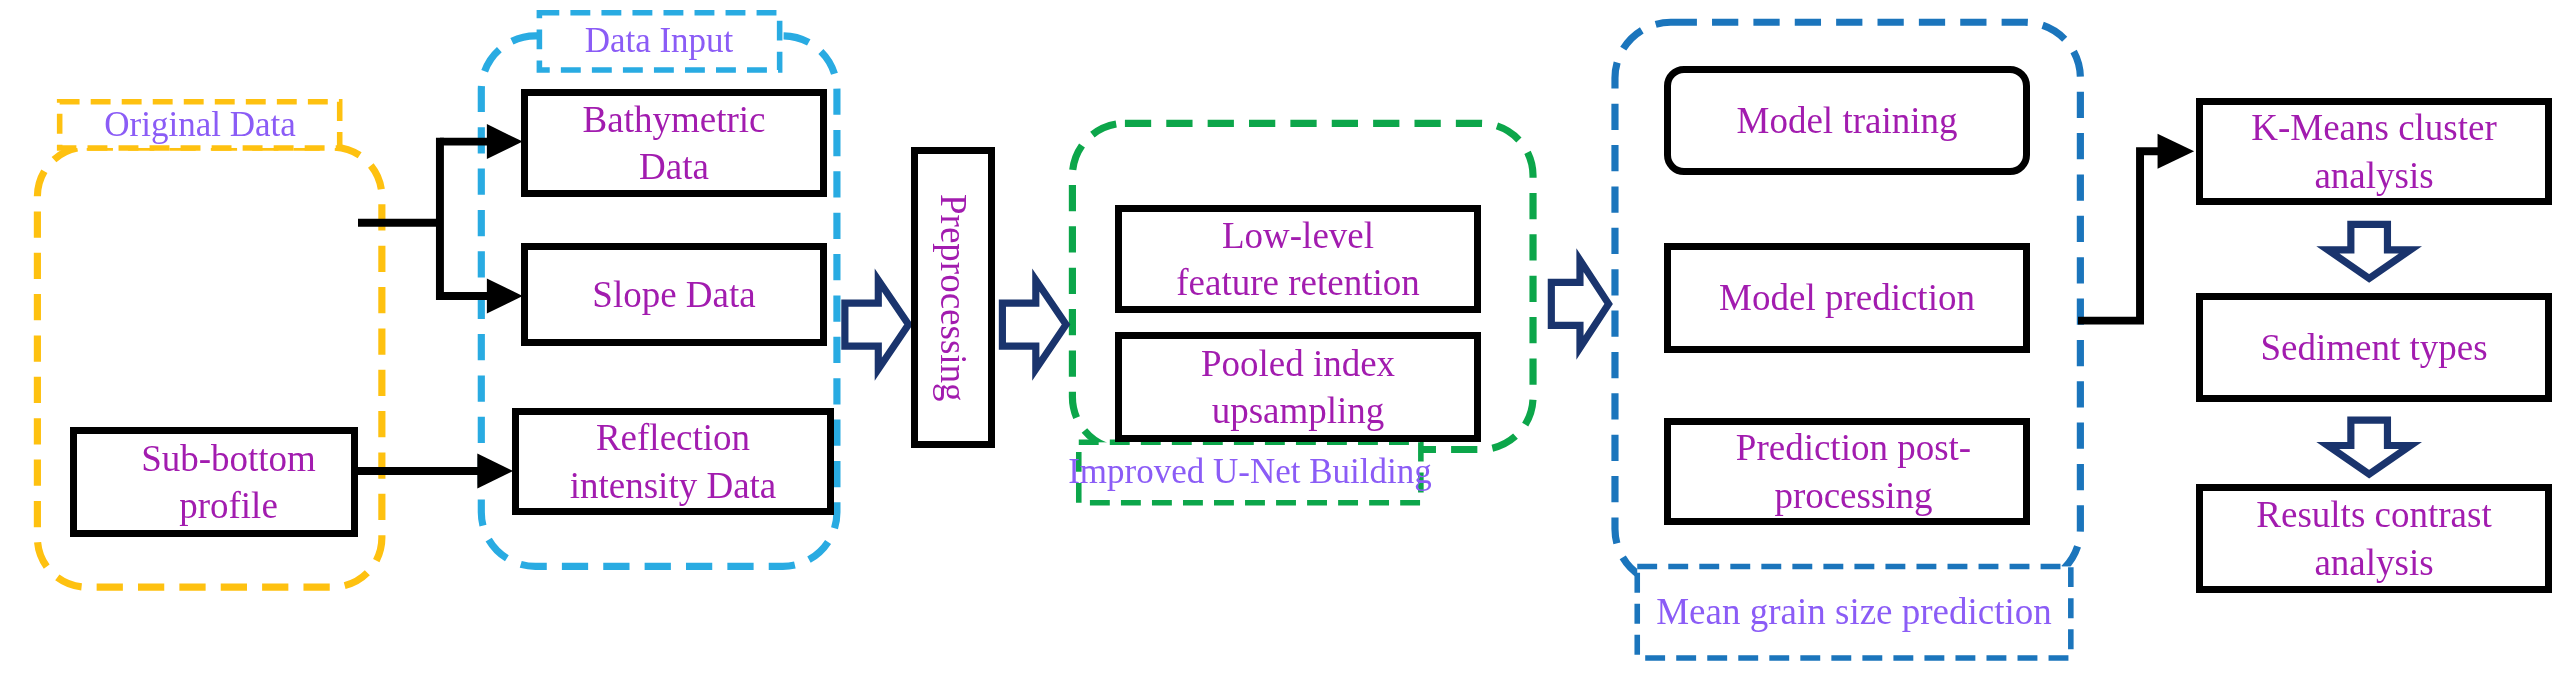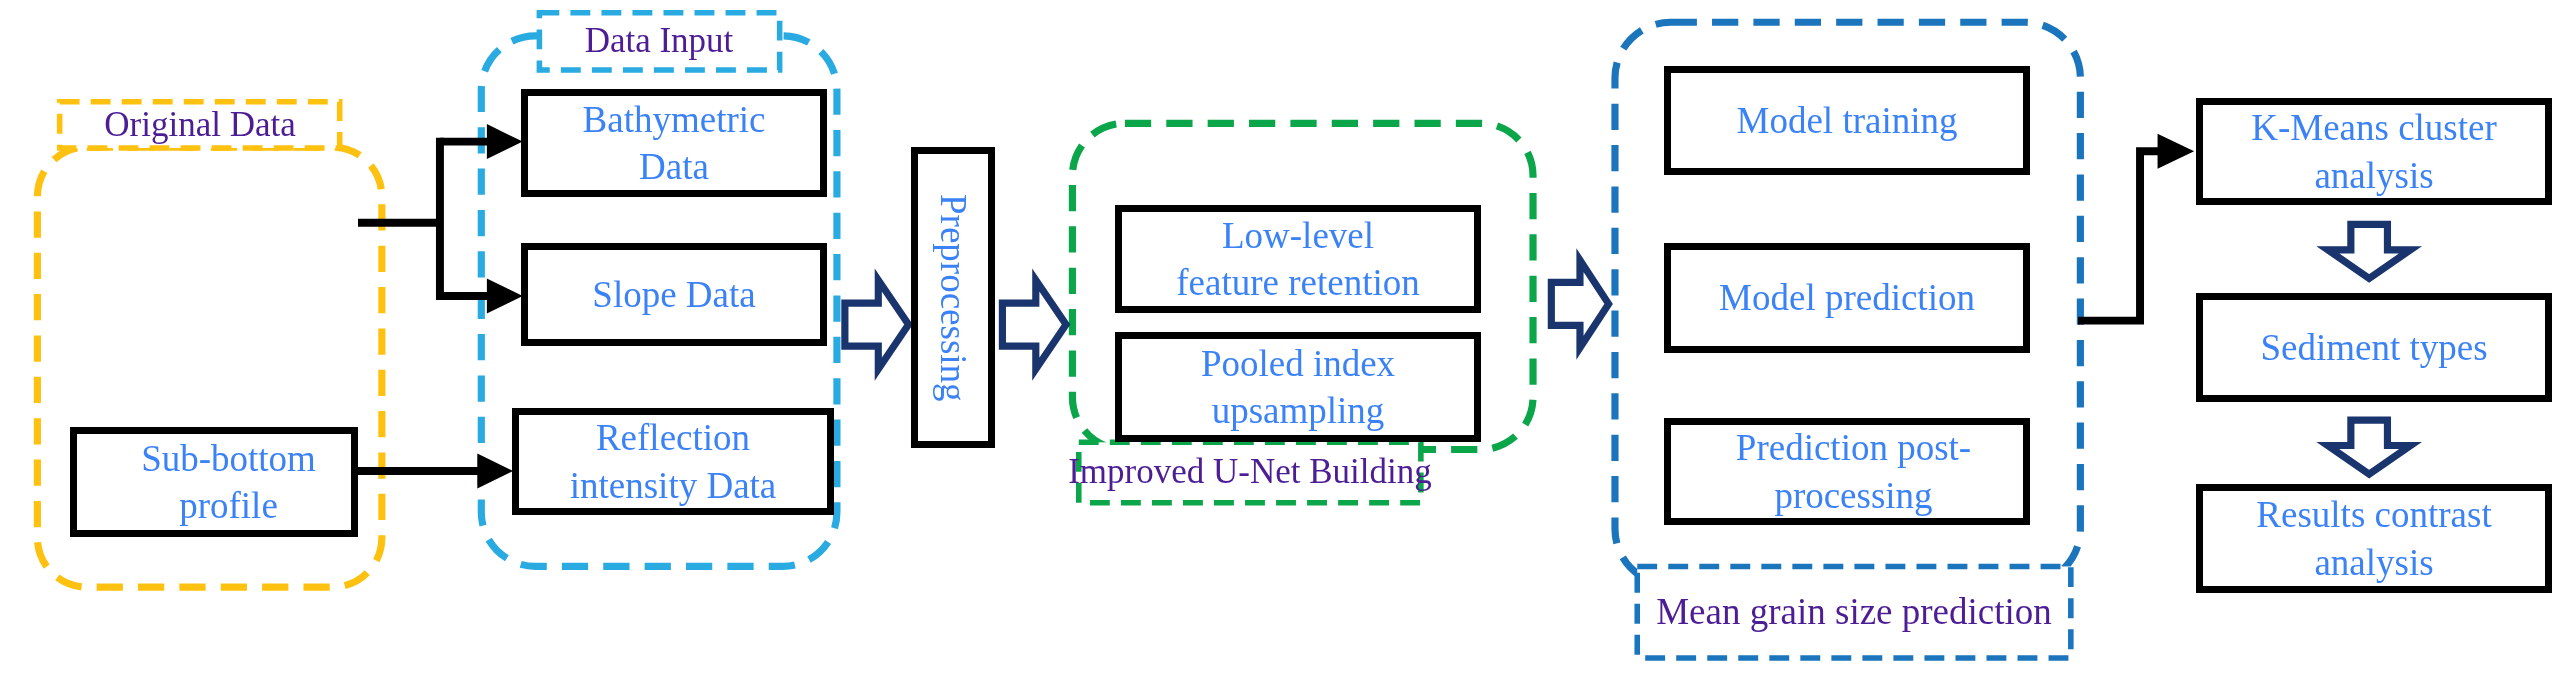--- a/index.html
+++ b/index.html
@@ -26,28 +26,28 @@
   .black-line{stroke:var(--c-line);stroke-width:10;fill:none;}
   .black-head{fill:var(--c-line);stroke:none;}
   .hollow-arrow{fill:var(--c-bg);stroke:var(--c-navy);stroke-width:9;stroke-linejoin:miter;}
   .pbox{
     position:absolute;z-index:2;box-sizing:border-box;
     border:7.2px solid var(--c-line);background:var(--c-bg);
     display:flex;align-items:center;justify-content:center;
   }
   .pbox span{
     display:block;text-align:center;white-space:pre-line;
-    font-size:37px;line-height:1.28;color:#3b82f6;
+    font-size:37px;line-height:1.28;color:#a21caf;
   }
   .vert span{
     writing-mode:vertical-rl;white-space:nowrap;line-height:1;
   }
   .glabel{
     position:absolute;z-index:3;display:flex;align-items:center;justify-content:center;
-    text-align:center;color:#4c1d95;font-size:35px;white-space:nowrap;
+    text-align:center;color:#8b5cf6;font-size:35px;white-space:nowrap;
   }
 </style>
 </head>
 <body>
 
 <div id="stage">
 
   <svg id="shapes" width="2576" height="681" viewBox="0 0 3238 856">
 
     <rect x="47" y="185" width="433" height="553" rx="62" class="container-outline container-yellow"></rect>
@@ -114,21 +114,21 @@
 
   <div class="pbox" style="left:1115px;top:177px;width:366px;height:108px;margin-top:28px;">
     <span>Low-level
 feature retention</span>
   </div>
   <div class="pbox" style="left:1115px;top:332px;width:366px;height:110px;">
     <span>Pooled index
 upsampling</span>
   </div>
 
-  <div class="pbox" style="left:1664px;top:66px;width:366px;height:109px;">
+  <div class="pbox" style="left:1664px;top:66px;width:366px;height:109px;border-radius:20px;">
     <span>Model training</span>
   </div>
   <div class="pbox" style="left:1664px;top:243px;width:366px;height:110px;">
     <span>Model prediction</span>
   </div>
   <div class="pbox" style="left:1664px;top:418px;width:366px;height:107px;padding-left:13px;">
     <span>Prediction post-
 processing</span>
   </div>
 

